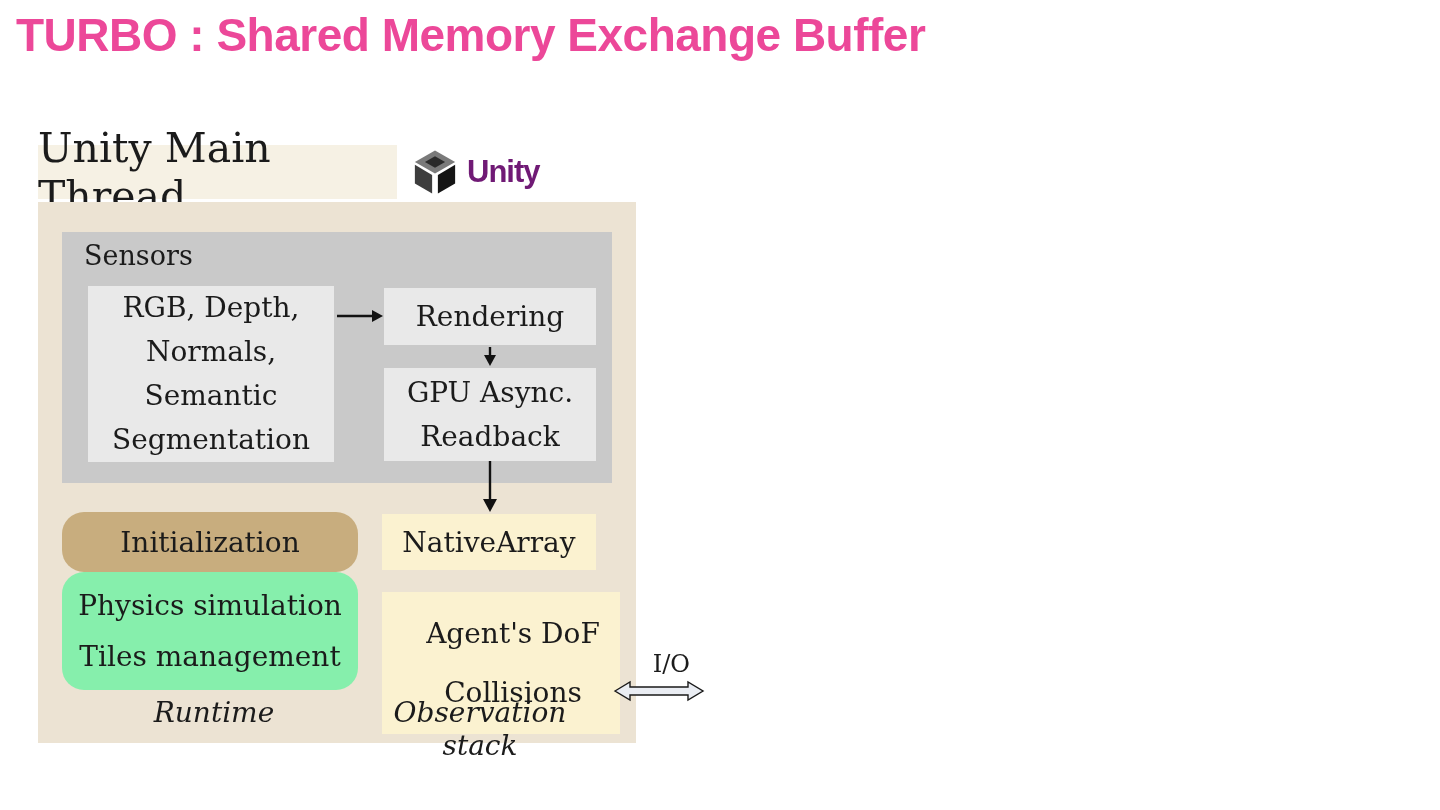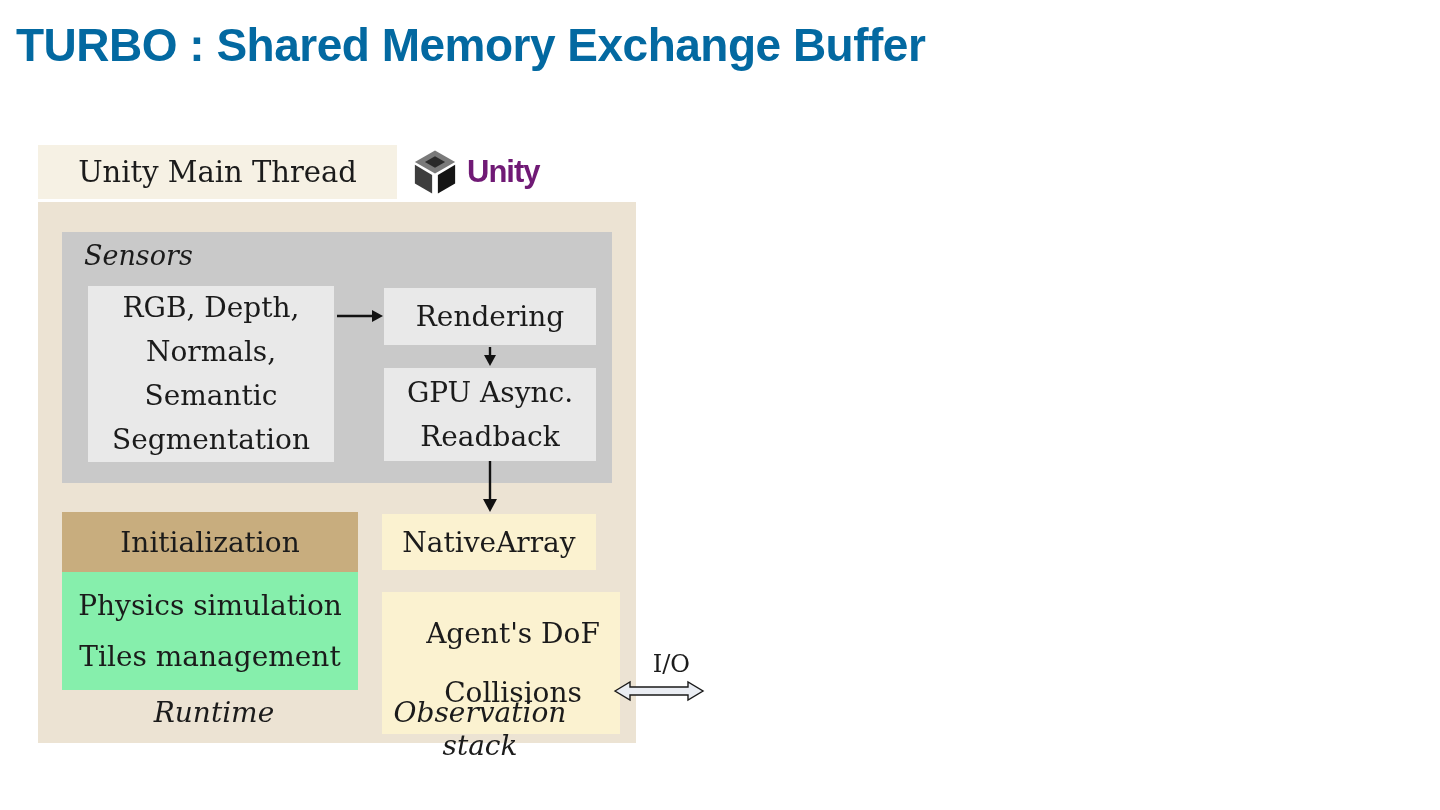--- a/index.html
+++ b/index.html
@@ -1,41 +1,41 @@
 <!DOCTYPE html>
 <html><head>
 <meta charset="utf-8">
 <style>
   html,body{margin:0;padding:0;background:#fff;}
   .canvas{position:relative;width:1440px;height:810px;background:#ffffff;overflow:hidden;
           font-family:"DejaVu Serif", serif;color:#1b1b1b;}
 
   .title{position:absolute;left:16px;top:8px;font-family:"Liberation Sans",sans-serif;
-         font-weight:bold;font-size:46px;letter-spacing:-0.5px;color:#0369a1;white-space:nowrap;margin-top:10px;}
+         font-weight:bold;font-size:46px;letter-spacing:-0.5px;color:#ec4899;white-space:nowrap;}
 
   .tab{position:absolute;left:38px;top:145px;width:359px;height:54px;background:#f6f1e4;
-       display:flex;align-items:center;justify-content:center;font-size:29px;}
+       display:flex;align-items:center;justify-content:center;font-size:41px;}
 
   .logo{position:absolute;left:412px;top:148px;height:48px;display:flex;align-items:center;gap:9px;}
   .logo .word{font-family:"Liberation Sans",sans-serif;font-weight:bold;font-size:31px;
               letter-spacing:-1px;color:#701a75;}
 
   .outer{position:absolute;left:38px;top:202px;width:598px;height:541px;background:#ece3d3;}
 
   .sensors{position:absolute;left:24px;top:30px;width:550px;height:251px;background:#c9c9c9;}
-  .sensors-label{position:absolute;left:22px;top:8px;font-style:italic;font-size:27px;}
+  .sensors-label{position:absolute;left:22px;top:8px;font-size:27px;}
 
   .node{position:absolute;background:#e9e9e9;display:flex;flex-direction:column;
         align-items:center;justify-content:center;font-size:28px;line-height:44px;text-align:center;}
   .rgbbox{left:26px;top:54px;width:246px;height:176px;}
   .renderbox{left:322px;top:56px;width:212px;height:57px;}
   .gpubox{left:322px;top:136px;width:212px;height:93px;}
 
   .amberbox{position:absolute;display:flex;flex-direction:column;align-items:center;
-            justify-content:space-evenly;font-size:28px;text-align:center;}
+            justify-content:space-evenly;font-size:28px;text-align:center;border-radius:22px;}
   .initbox{left:24px;top:310px;width:296px;height:60px;background:#c8ad7e;justify-content:center;}
   .physbox{left:24px;top:370px;width:296px;height:118px;background:#86efac;}
   .creambox{position:absolute;background:#fbf2d0;display:flex;flex-direction:column;
             align-items:center;justify-content:space-evenly;font-size:28px;text-align:center;}
   .nativebox{left:344px;top:312px;width:214px;height:56px;justify-content:center;}
   .agentbox{left:344px;top:390px;width:214px;height:142px;padding-left:24px;}
 
   .collab{position:absolute;font-style:italic;font-size:28px;text-align:center;}
   .runtime-label{left:28px;top:494px;width:296px;}
   .obs-label{left:314px;top:494px;width:256px;}

